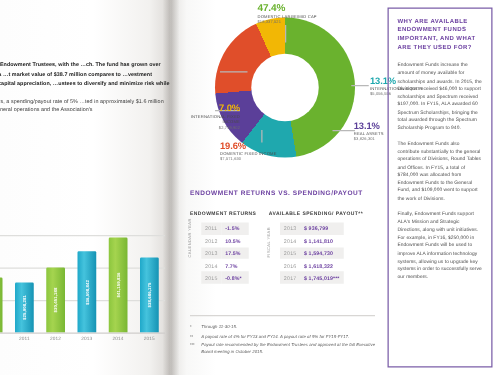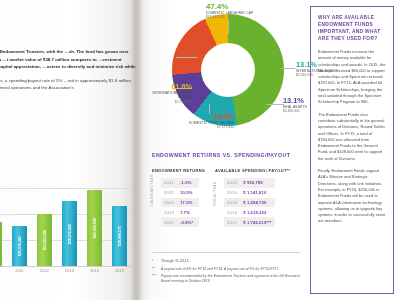--- a/index.html
+++ b/index.html
@@ -82,21 +82,21 @@
   .callout .pct { font-weight: bold; letter-spacing: -0.1px; }
   .callout .cat { font-size: 3.3px; color: #4a4a4a; line-height: 4.4px; letter-spacing: 0.15px; }
   .callout .amt { font-size: 3.2px; color: #6d6d6d; line-height: 4.4px; letter-spacing: 0.1px; }
 
   .co-large   { left: 206px; top: 2px;   width: 74px; }
   .co-large .pct { font-size: 8px; color: #6ab22e; }
   .co-intl    { left: 296px; top: 60px;  width: 56px; }
   .co-intl .pct { font-size: 7.5px; color: #1fa8ae; }
   .co-real    { left: 283px; top: 96px;  width: 56px; }
   .co-real .pct { font-size: 7.5px; color: #5b3f99; }
-  .co-dom     { left: 176px; top: 112px; width: 58px; text-align: right; }
+  .co-dom     { left: 176px; top: 112px; width: 58px; text-align: left; }
   .co-dom .pct { font-size: 7.5px; color: #e04e2a; }
   .co-intfix  { left: 142px; top: 82px;  width: 50px; text-align: right; }
   .co-intfix .pct { font-size: 7.5px; color: #f2b705; }
   .co-alt     { left: 139px; top: 44px;  width: 50px; text-align: right; }
   .co-alt .pct { font-size: 7.5px; color: #2b2b2b; }
 
   
   .ret-section { position: absolute; left: 152px; top: 152px; width: 148px; }
   .ret-title {
     font-size: 5.2px; font-weight: bold; color: #6b3fa0;
@@ -233,21 +233,21 @@
     <div class="amt">$3,826,301</div>
   </div>
 
   <div class="callout co-dom">
     <div class="pct">19.6%</div>
     <div class="cat">DOMESTIC FIXED INCOME</div>
     <div class="amt">$7,571,630</div>
   </div>
 
   <div class="callout co-intfix">
-    <div class="pct">61.8%</div>
+    <div class="pct">7.0%</div>
     <div class="cat">INTERNATIONAL FIXED INCOME</div>
     <div class="amt">$2,719,902</div>
   </div>
 
 
   <div class="ret-section">
     <div class="ret-title">ENDOWMENT RETURNS VS. SPENDING/PAYOUT</div>
     <div class="tables">
 
       <div class="tbl-block tbl-returns">

